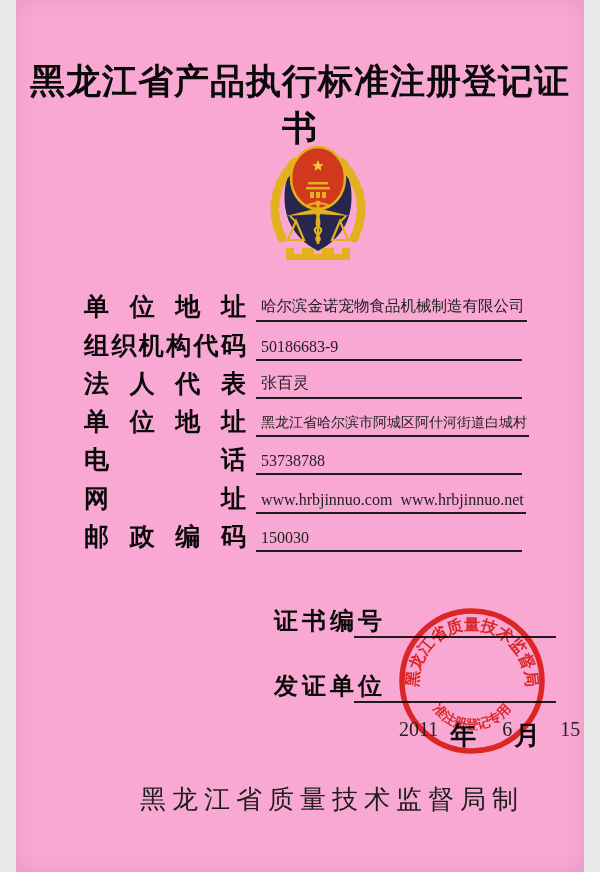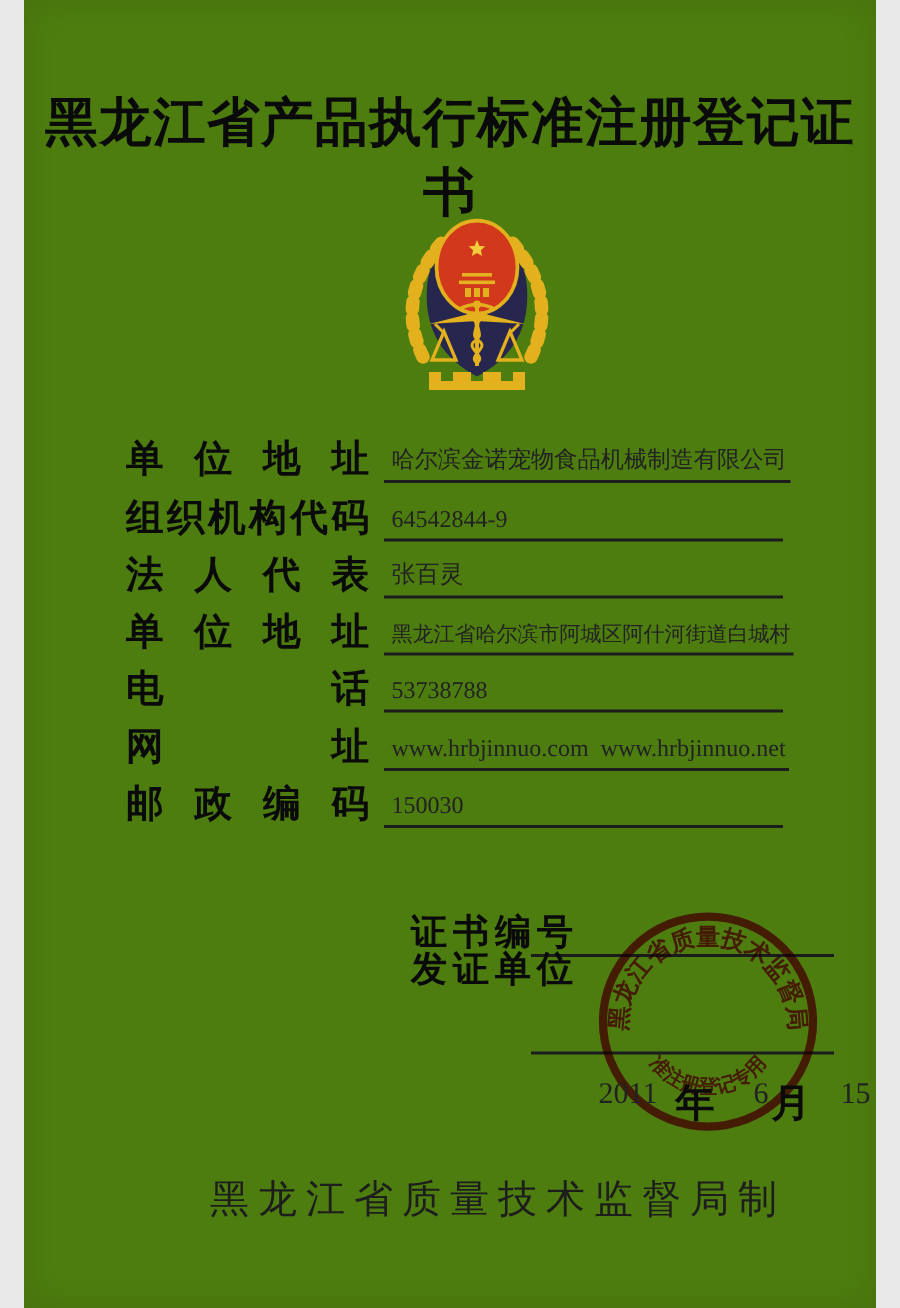--- a/index.html
+++ b/index.html
@@ -1,18 +1,18 @@
 <!DOCTYPE html>
 <html><head>
 <meta charset="utf-8">
 <style>
   html,body{margin:0;padding:0;background:#e9e9e9;}
   .page{
     position:relative;width:568px;height:872px;margin:0 auto;
-    background:#4d7c0f;overflow:hidden;
+    background:#f9a8d4;overflow:hidden;
     font-family:"Liberation Serif","DejaVu Serif",serif;color:#111;
     box-shadow:inset 0 0 24px rgba(0,0,0,0.08);
   }
   .title{
     position:absolute;top:58px;left:0;width:100%;text-align:center;
     font-size:35px;font-weight:bold;letter-spacing:1px;color:#0a0a0a;
   }
   .emblem{position:absolute;left:240px;top:134px;}
   .fields{position:absolute;left:68px;top:284px;width:438px;}
   .row{height:38.3px;display:flex;align-items:flex-end;}
@@ -79,21 +79,21 @@
     <path d="M30,114 L30,126 L94,126 L94,114 L86,114 L86,120 L78,120 L78,114 L66,114 L66,120 L58,120 L58,114 L46,114 L46,120 L38,120 L38,114 Z" fill="#e2b11d"></path>
   </svg>
 
   <div class="fields">
     <div class="row">
       <div class="flabel">单位地址</div>
       <div class="fvalue">哈尔滨金诺宠物食品机械制造有限公司</div>
     </div>
     <div class="row">
       <div class="flabel">组织机构代码</div>
-      <div class="fvalue md">64542844-9</div>
+      <div class="fvalue md">50186683-9</div>
     </div>
     <div class="row">
       <div class="flabel">法人代表</div>
       <div class="fvalue md">张百灵</div>
     </div>
     <div class="row">
       <div class="flabel">单位地址</div>
       <div class="fvalue sm">黑龙江省哈尔滨市阿城区阿什河街道白城村</div>
     </div>
     <div class="row">
@@ -106,21 +106,21 @@
     </div>
     <div class="row">
       <div class="flabel">邮政编码</div>
       <div class="fvalue md">150030</div>
     </div>
   </div>
 
   <div class="certline" style="left:258px;top:605px;">证书编号</div>
   <div class="ul" style="left:338px;top:636px;width:202px;"></div>
 
-  <div class="certline" style="left:258px;top:630px;font-family:Liberation Mono, monospace;">发证单位</div>
+  <div class="certline" style="left:258px;top:670px;font-family:Liberation Mono, monospace;">发证单位</div>
   <div class="ul" style="left:338px;top:701px;width:202px;"></div>
 
   <svg class="seal" width="150" height="150" viewBox="0 0 150 150">
     <defs>
       <path id="sealTopArc" d="M 22.2 89.0 A 54 54 0 1 1 127.8 89.0"></path>
       <path id="sealBottomArc" d="M 35.7 102.5 A 48 48 0 0 0 114.3 102.5"></path>
     </defs>
     <circle cx="75" cy="75" r="70" fill="none" stroke="#e02a1c" stroke-width="5.5"></circle>
     <text fill="#e02a1c" font-size="16" font-weight="bold" font-family="'Liberation Serif',serif">
       <textPath href="#sealTopArc" startOffset="50%" text-anchor="middle">黑龙江省质量技术监督局</textPath>

